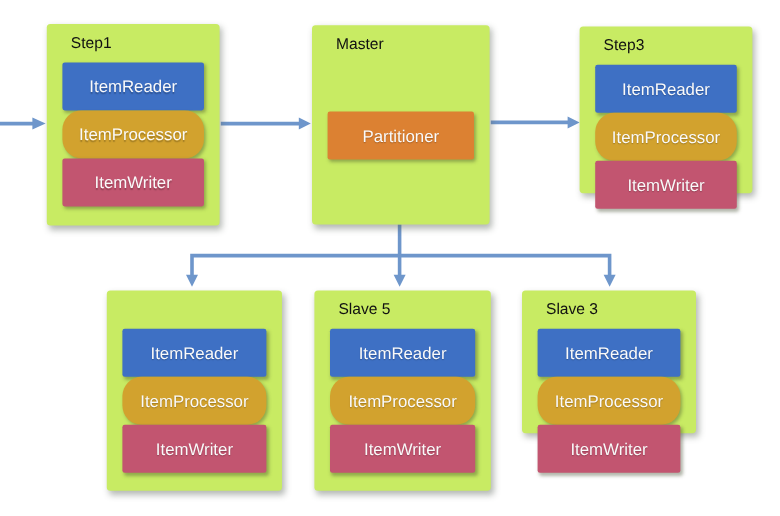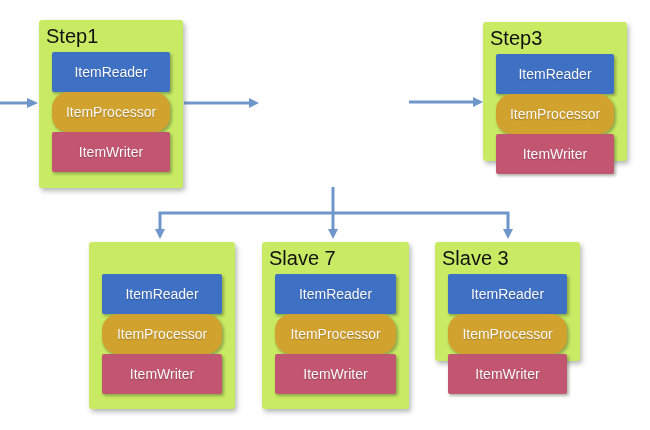--- a/index.html
+++ b/index.html
@@ -23,22 +23,22 @@
   }
   .node {
     position: absolute;
     background: var(--node-bg);
     border-radius: 3px;
     box-shadow: 2px 3px 5px rgba(90, 100, 90, 0.45);
   }
   .node-title {
     position: absolute;
     top: 4px;
-    left: 7px;
-    font-size: 20px;
+    left: 20px;
+    font-size: 13px;
     line-height: 24px;
     color: var(--title-text);
     white-space: nowrap;
   }
   .row {
     position: absolute;
     left: 13px;
     right: 13px;
     height: 40px;
     display: flex;
@@ -99,36 +99,40 @@
     </g>
   </svg>
 
   <div class="node" style="left:39px; top:20px; width:144px; height:168px">
     <div class="node-title">Step1</div>
     <div class="row reader">ItemReader</div>
     <div class="row processor">ItemProcessor</div>
     <div class="row writer">ItemWriter</div>
   </div>
 
+  <div class="node" style="left:260px; top:21px; width:148px; height:166px">
+    <div class="node-title">Master</div>
+    <div class="row partitioner">Partitioner</div>
+  </div>
 
   <div class="node" style="left:483px; top:22px; width:144px; height:139px">
     <div class="node-title">Step3</div>
     <div class="row reader">ItemReader</div>
     <div class="row processor">ItemProcessor</div>
     <div class="row writer">ItemWriter</div>
   </div>
 
   <div class="node" style="left:89px; top:242px; width:146px; height:167px">
     <div class="row reader">ItemReader</div>
     <div class="row processor">ItemProcessor</div>
     <div class="row writer">ItemWriter</div>
   </div>
 
   <div class="node" style="left:262px; top:242px; width:147px; height:167px">
-    <div class="node-title">Slave 7</div>
+    <div class="node-title">Slave 5</div>
     <div class="row reader">ItemReader</div>
     <div class="row processor">ItemProcessor</div>
     <div class="row writer">ItemWriter</div>
   </div>
 
   <div class="node" style="left:435px; top:242px; width:145px; height:119px">
     <div class="node-title">Slave 3</div>
     <div class="row reader">ItemReader</div>
     <div class="row processor">ItemProcessor</div>
     <div class="row writer">ItemWriter</div>

